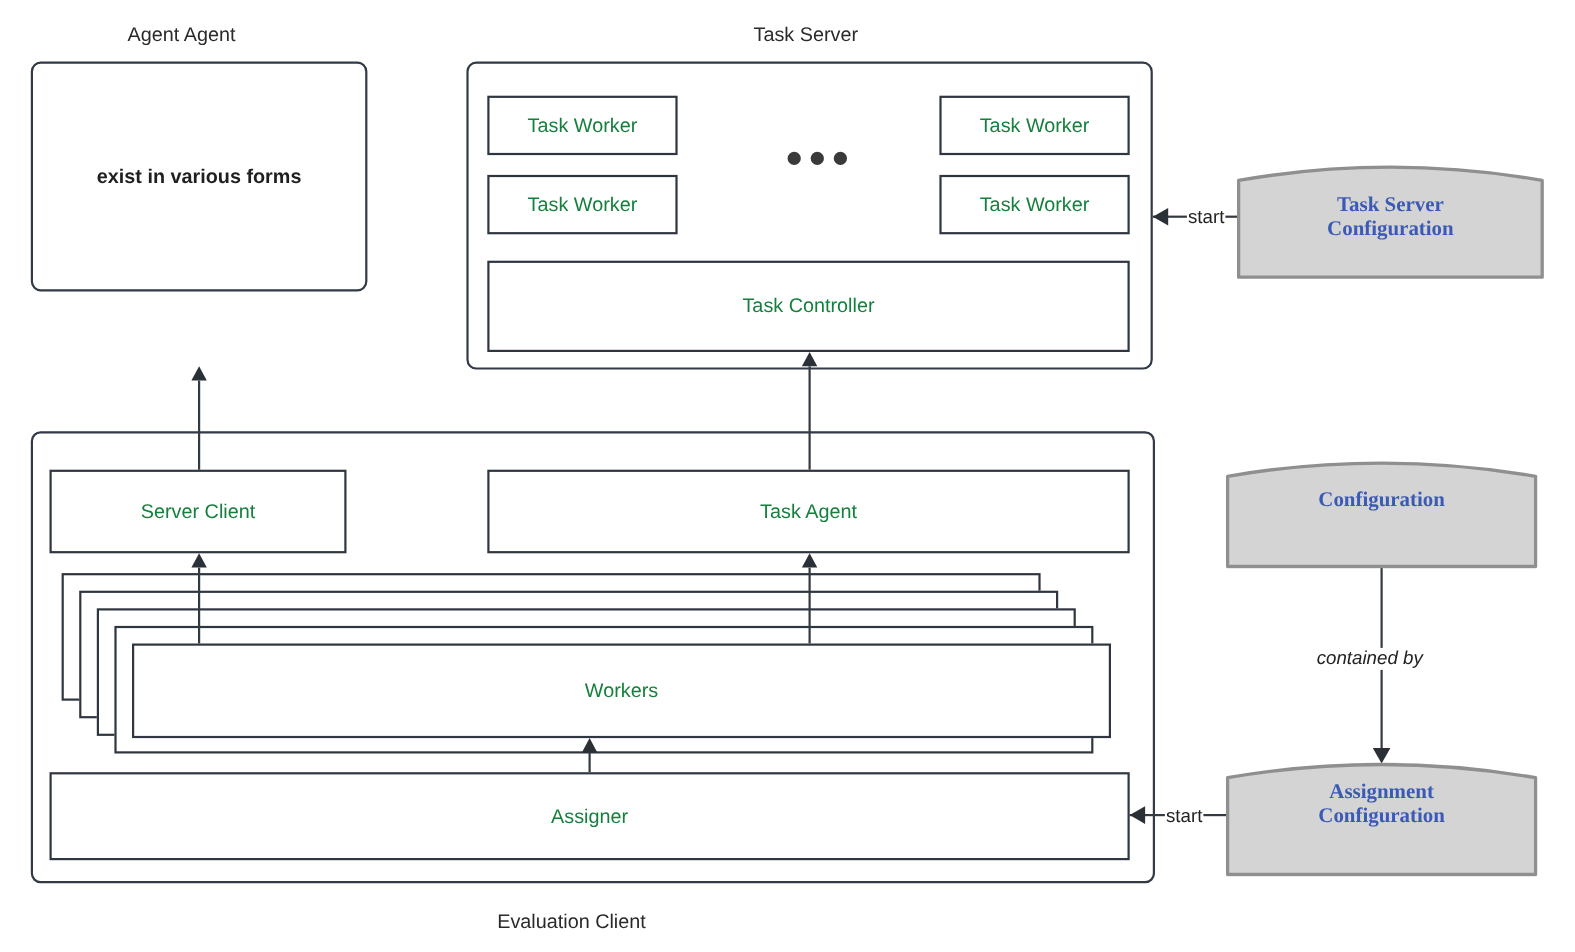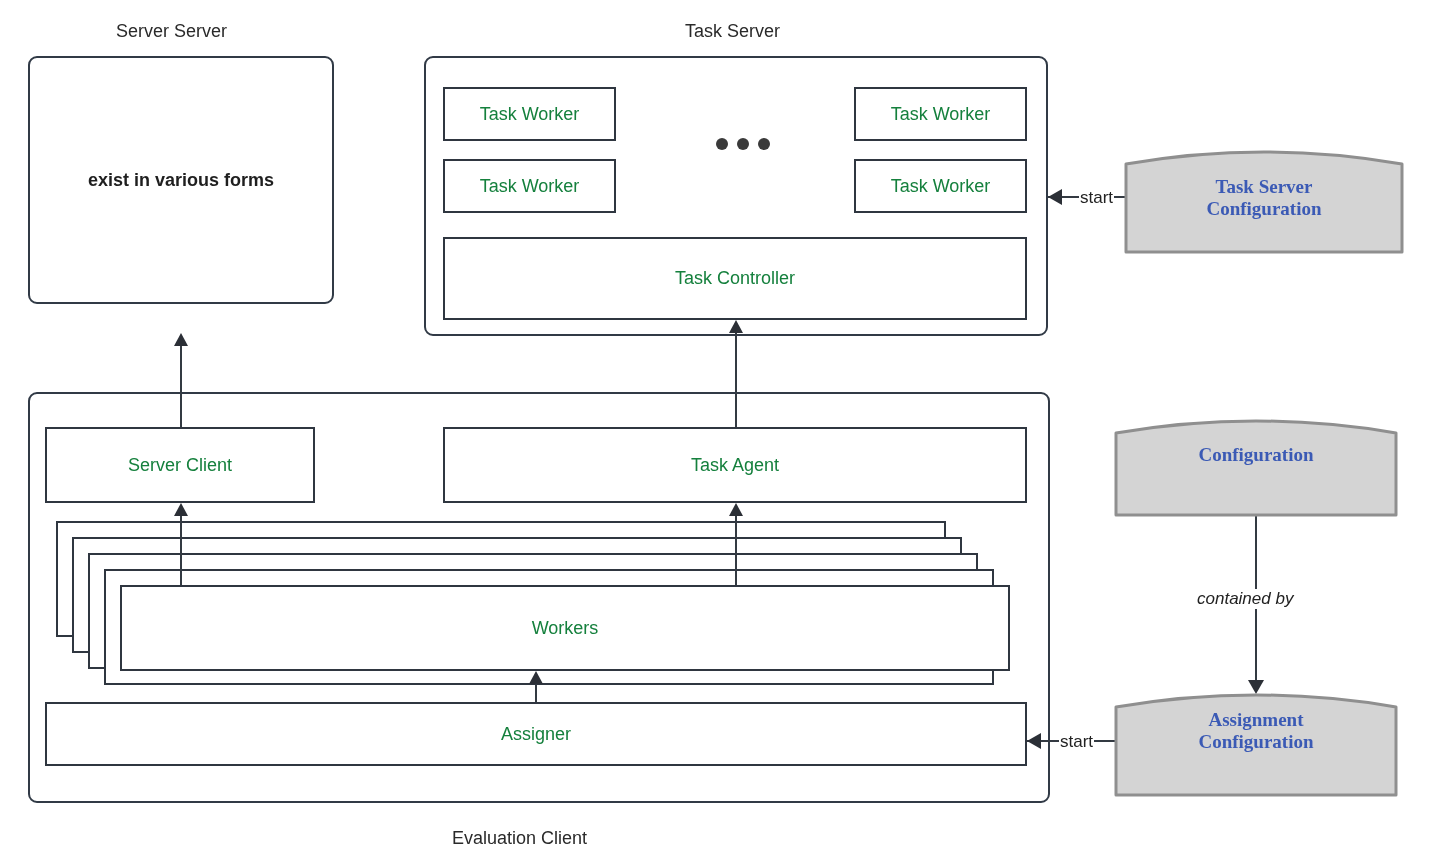--- a/index.html
+++ b/index.html
@@ -123,27 +123,27 @@
     background: #ffffff;
     padding: 0 1px;
     white-space: nowrap;
   }
 </style>
 </head>
 <body>
 
 <div id="canvas">
 
-  <div class="lbl" style="left:116px; top:21px;">Server Server</div>
+  <div class="lbl" style="left:116px; top:21px;">Agent Agent</div>
 
   <div class="lbl" style="left:685px; top:21px;">Task Server</div>
 
   <div class="lbl" style="left:452px; top:828px;">Evaluation Client</div>
 
-  <div class="container-box" style="left:28px; top:56px; width:306px; height:248px;text-align:center;">
+  <div class="container-box" style="left:28px; top:56px; width:306px; height:209px;text-align:center;">
     <div style="position:absolute; left:0; top:0; width:100%; height:100%;
                 display:flex; align-items:center; justify-content:center;
                 font-size:18px; font-weight:bold; color:#1f1f1f;">exist in various forms</div>
   </div>
 
   <div class="container-box" style="left:424px; top:56px; width:624px; height:280px;"></div>
 
   <div class="box" style="left:443px; top:87px; width:173px; height:54px;">
     <span>Task Worker</span>
   </div>
@@ -179,21 +179,21 @@
   </div>
 
   <div class="plain-rect" style="left:56px; top:521px; width:890px; height:116px;"></div>
   <div class="plain-rect" style="left:72px; top:537px; width:890px; height:116px;"></div>
   <div class="plain-rect" style="left:88px; top:553px; width:890px; height:116px;"></div>
   <div class="plain-rect" style="left:104px; top:569px; width:890px; height:116px;"></div>
   <div class="box" style="left:120px; top:585px; width:890px; height:86px;">
     <span>Workers</span>
   </div>
 
-  <div class="box" style="left:45px; top:702px; width:982px; height:64px;">
+  <div class="box" style="left:45px; top:702px; width:982px; height:80px;">
     <span>Assigner</span>
   </div>
 
   <div class="vline" style="left:180px; top:346px; height:81px;"></div>
   <div class="arrowhead-up" style="left:174px; top:333px;"></div>
 
   <div class="vline" style="left:735px; top:333px; height:94px;"></div>
   <div class="arrowhead-up" style="left:729px; top:320px;"></div>
 
   <div class="vline" style="left:180px; top:516px; height:69px;"></div>

